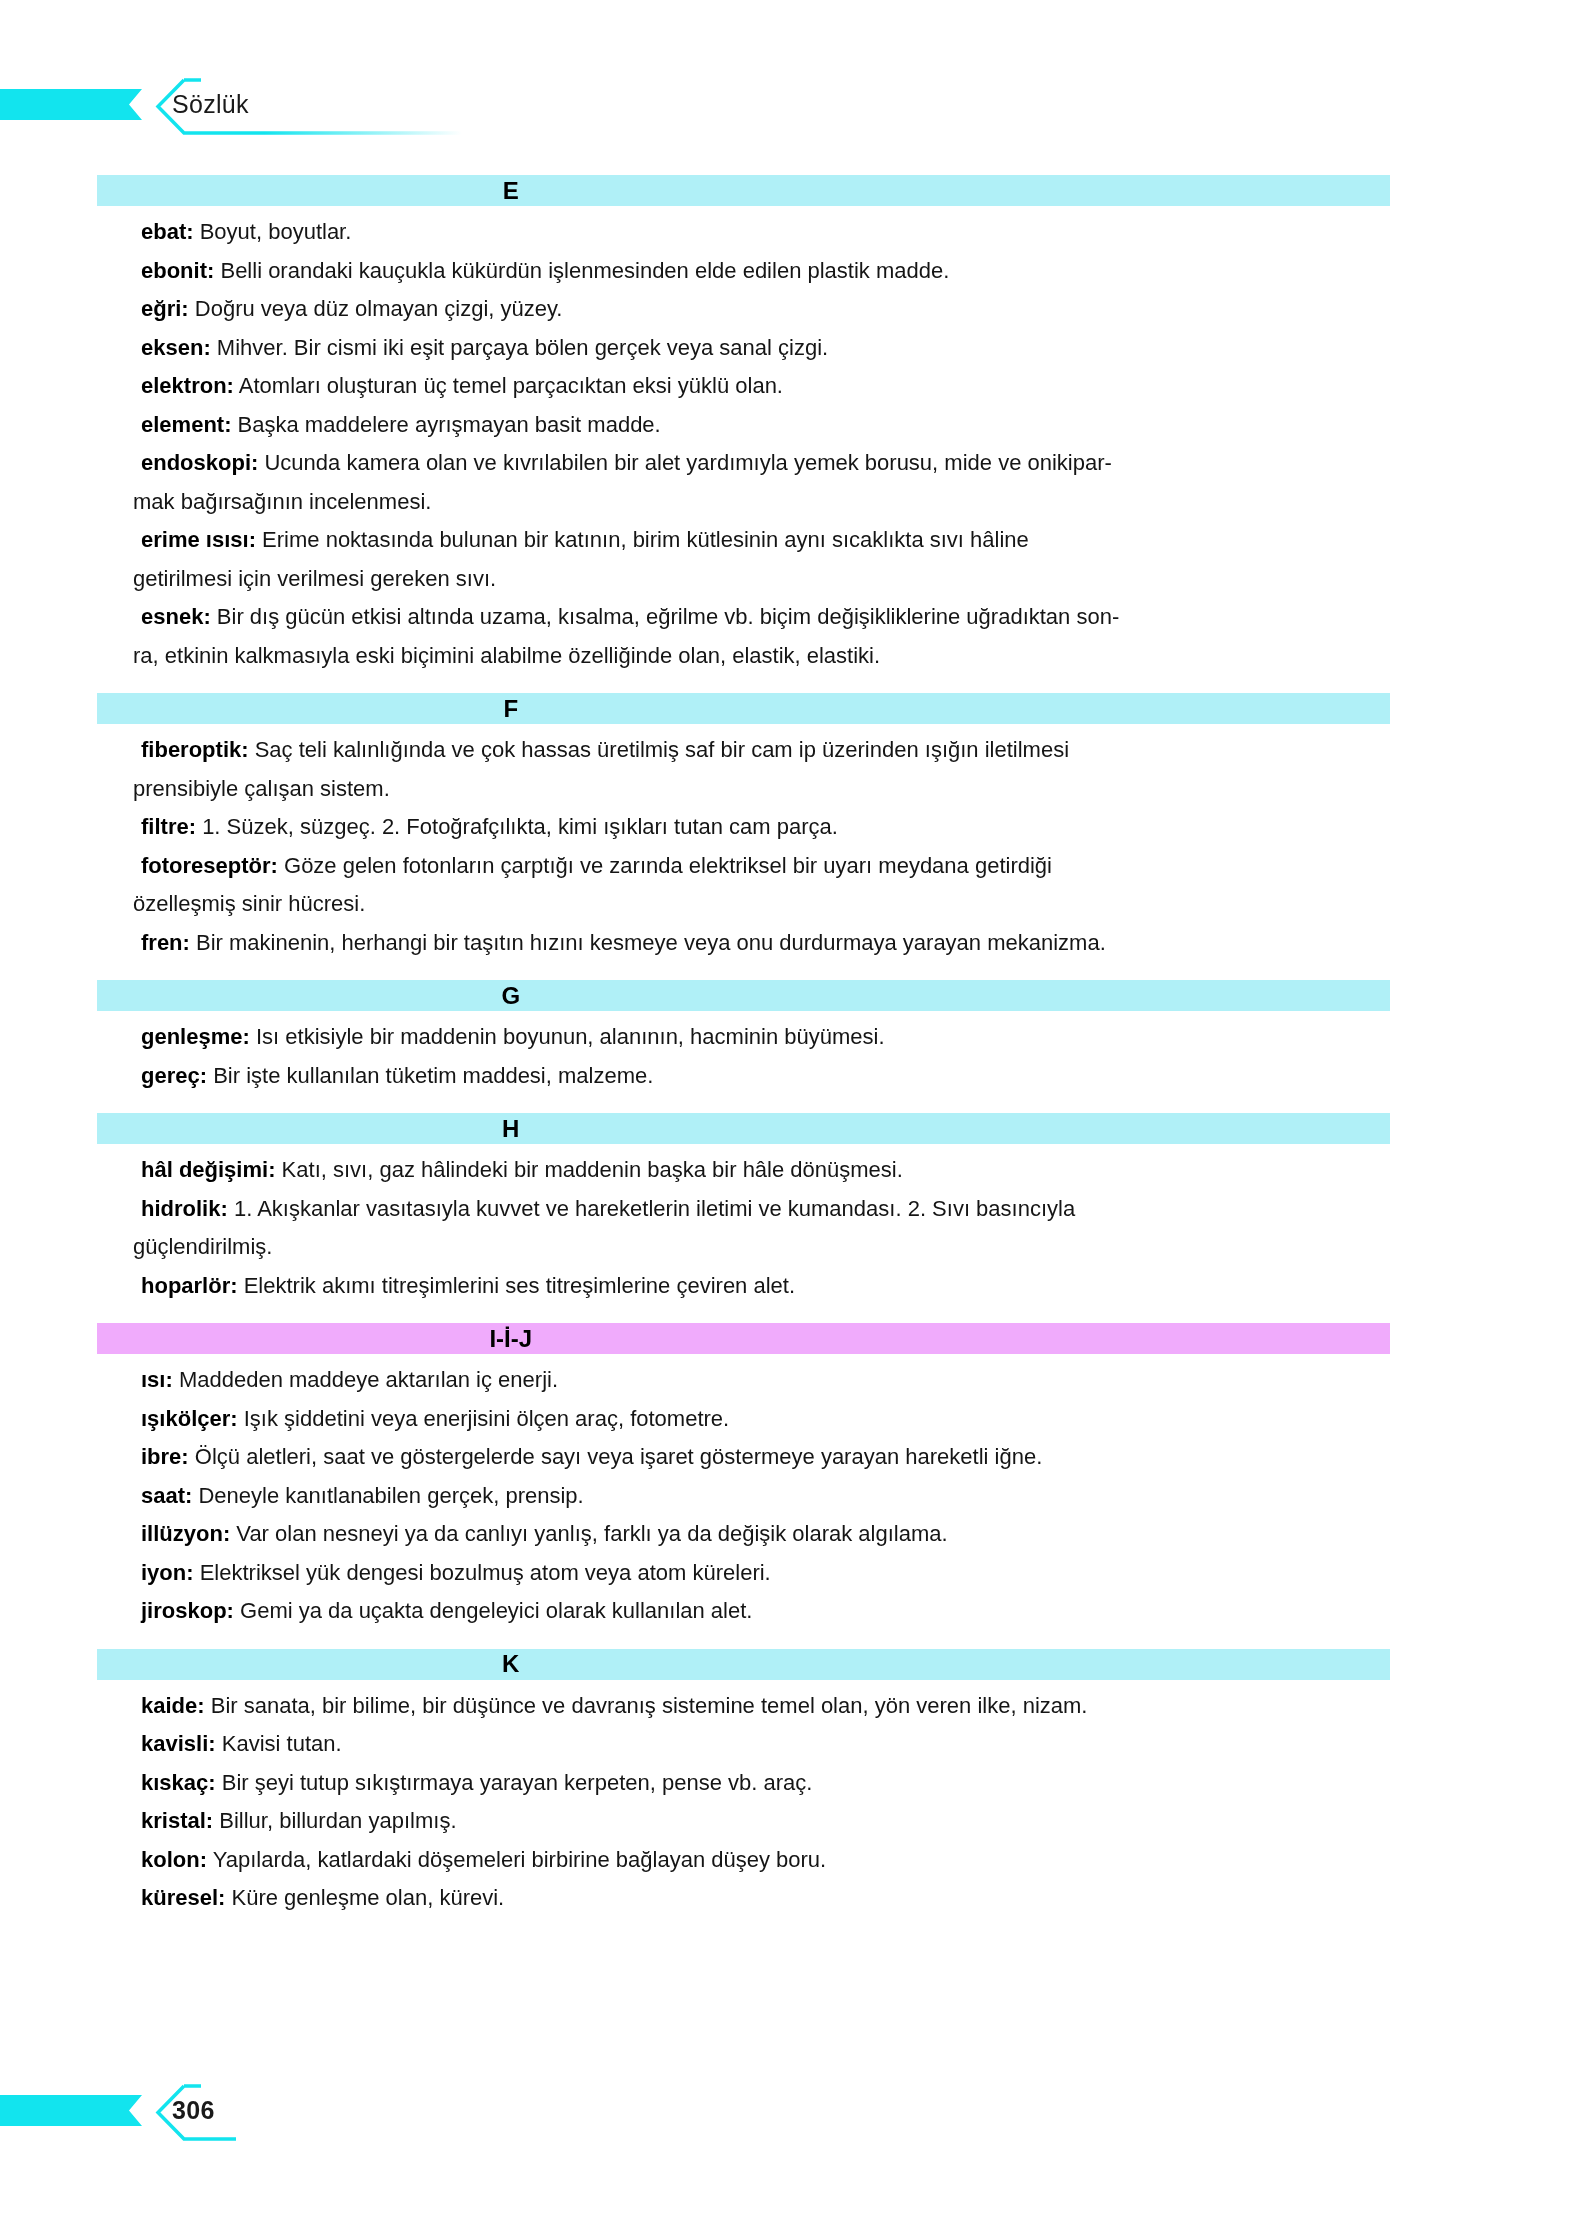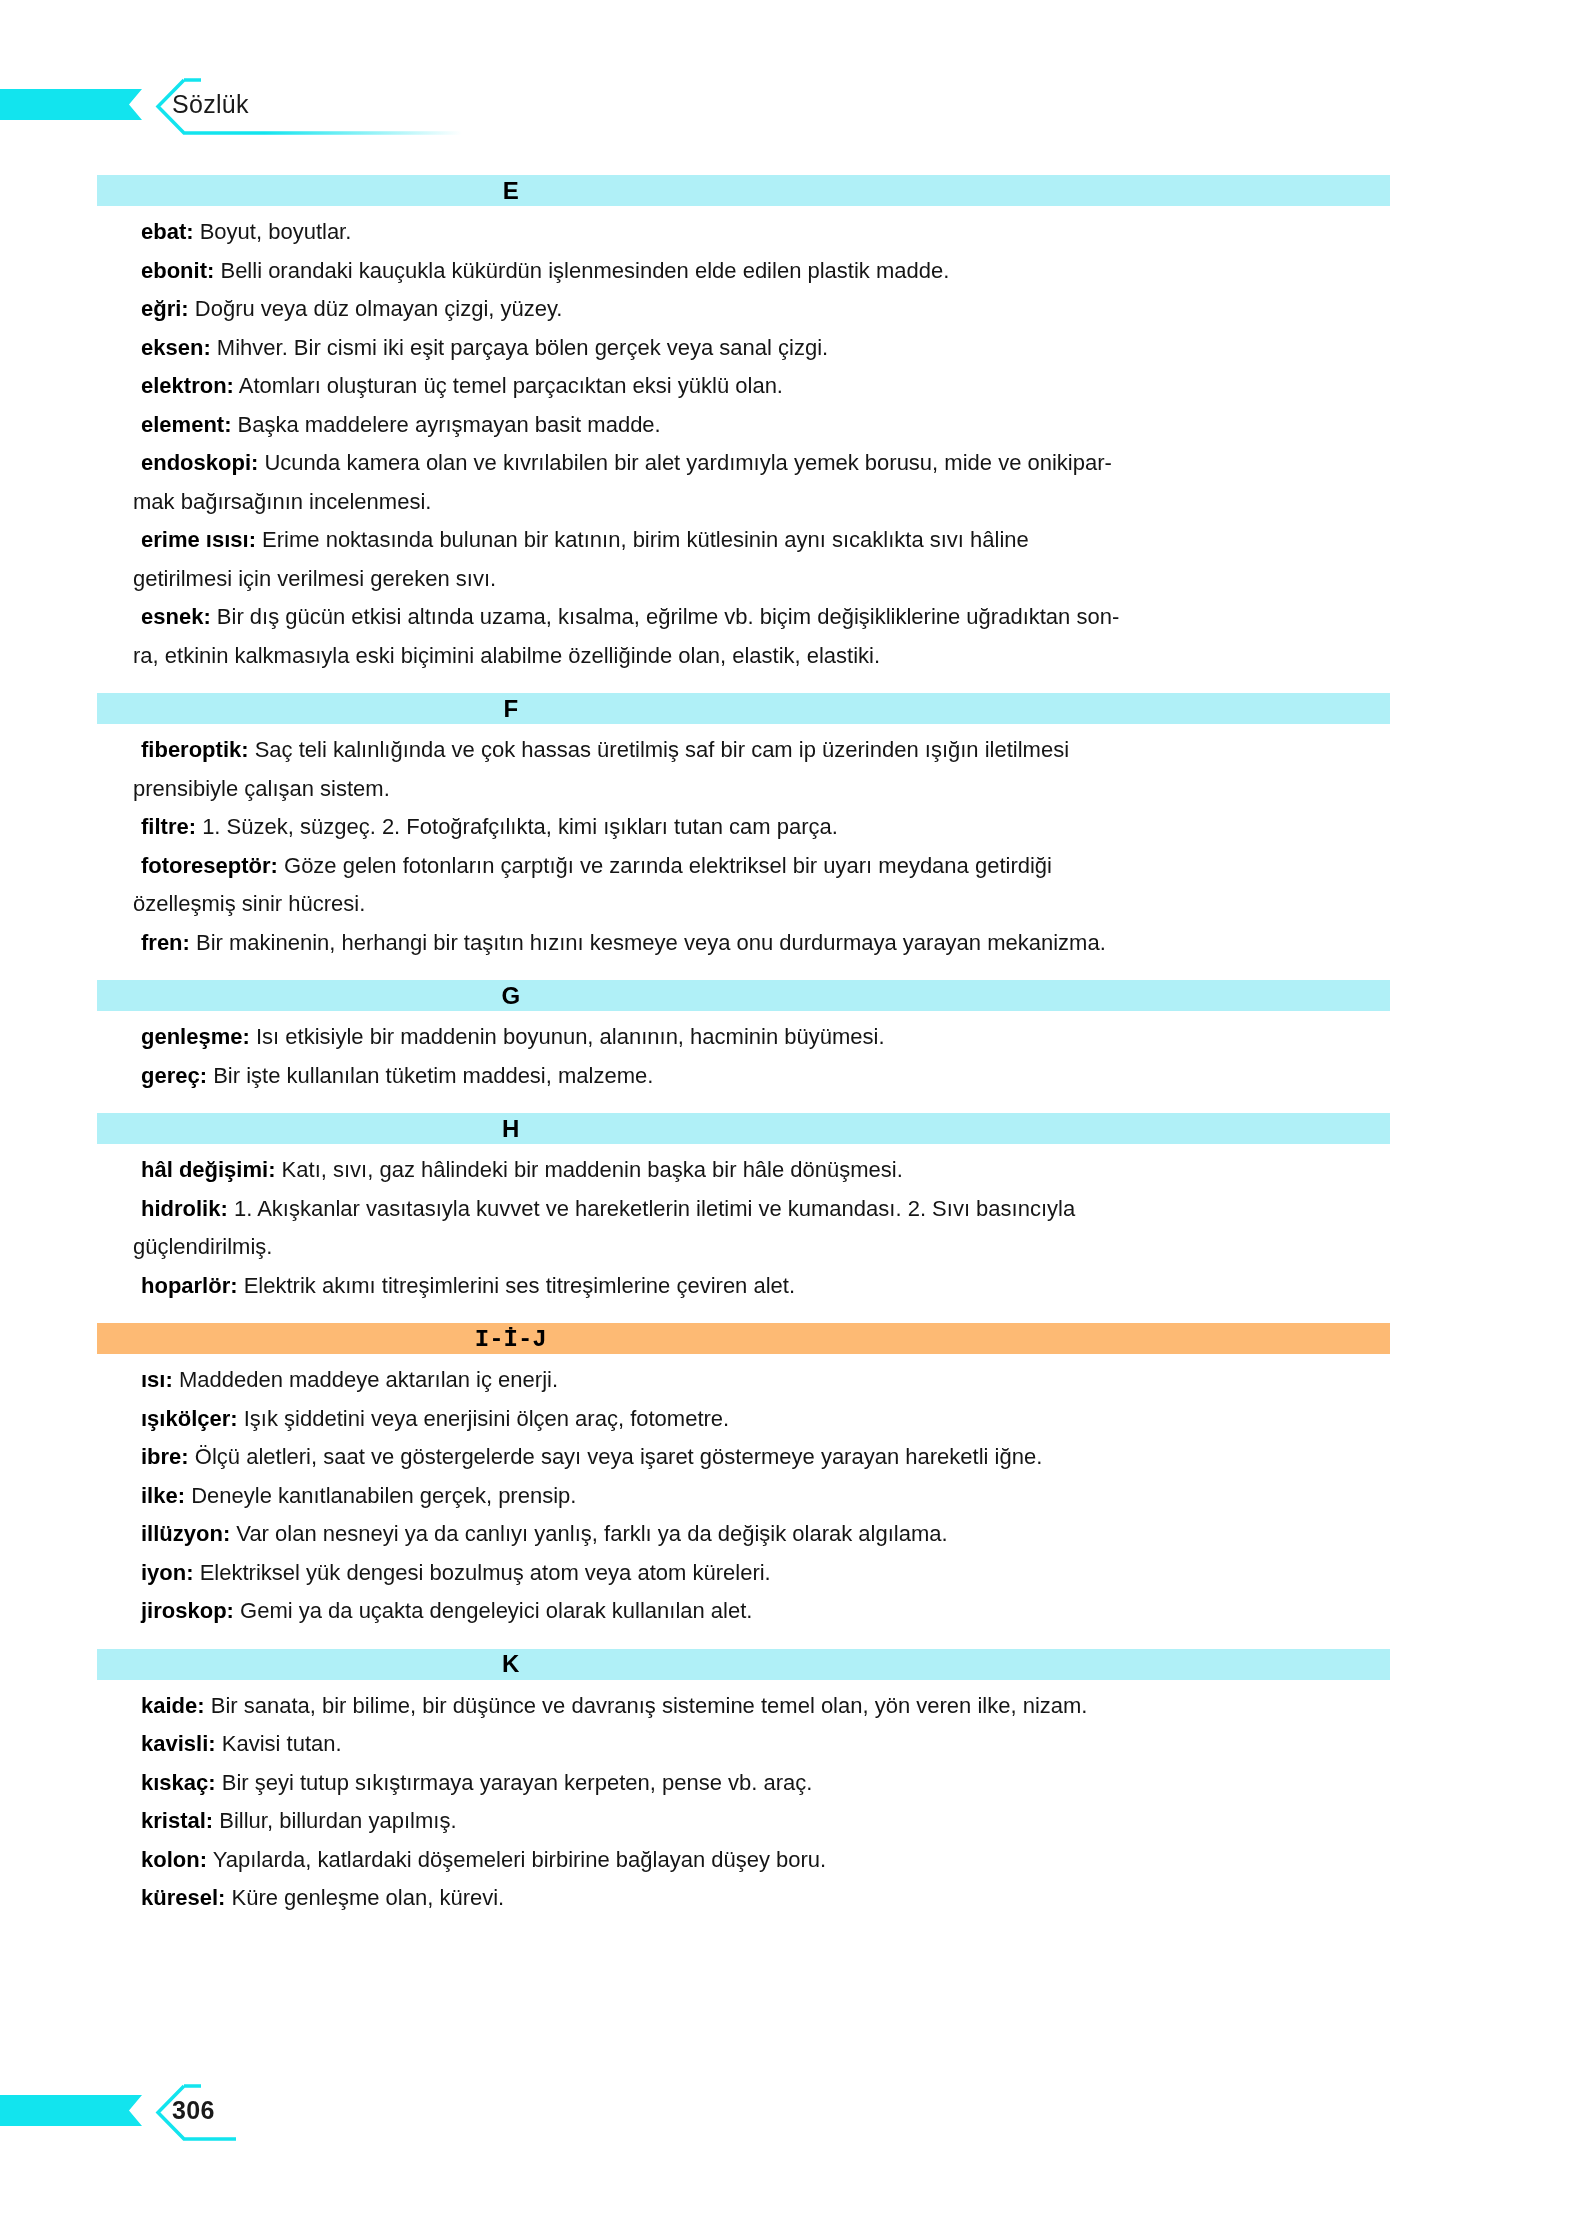--- a/index.html
+++ b/index.html
@@ -110,27 +110,27 @@
     <section>
       <div class="section-bar" style="background: rgb(176, 240, 247);">
         <span class="section-letter">H</span>
       </div>
       <p class="entry"><b class="term">hâl değişimi:</b> <span class="def">Katı, sıvı, gaz hâlindeki bir maddenin başka bir hâle dönüşmesi.</span></p>
       <p class="entry"><b class="term">hidrolik:</b> <span class="def">1. Akışkanlar vasıtasıyla kuvvet ve hareketlerin iletimi ve kumandası. 2. Sıvı basıncıyla
 güçlendirilmiş.</span></p>
       <p class="entry"><b class="term">hoparlör:</b> <span class="def">Elektrik akımı titreşimlerini ses titreşimlerine çeviren alet.</span></p>
     </section>
     <section>
-      <div class="section-bar" style="background: #fdba74; font-family: Liberation Mono, monospace;">
+      <div class="section-bar" style="background: #f0abfc;">
         <span class="section-letter">I-İ-J</span>
       </div>
       <p class="entry"><b class="term">ısı:</b> <span class="def">Maddeden maddeye aktarılan iç enerji.</span></p>
       <p class="entry"><b class="term">ışıkölçer:</b> <span class="def">Işık şiddetini veya enerjisini ölçen araç, fotometre.</span></p>
       <p class="entry"><b class="term">ibre:</b> <span class="def">Ölçü aletleri, saat ve göstergelerde sayı veya işaret göstermeye yarayan hareketli iğne.</span></p>
-      <p class="entry"><b class="term">ilke:</b> <span class="def">Deneyle kanıtlanabilen gerçek, prensip.</span></p>
+      <p class="entry"><b class="term">saat:</b> <span class="def">Deneyle kanıtlanabilen gerçek, prensip.</span></p>
       <p class="entry"><b class="term">illüzyon:</b> <span class="def">Var olan nesneyi ya da canlıyı yanlış, farklı ya da değişik olarak algılama.</span></p>
       <p class="entry"><b class="term">iyon:</b> <span class="def">Elektriksel yük dengesi bozulmuş atom veya atom küreleri.</span></p>
       <p class="entry"><b class="term">jiroskop:</b> <span class="def">Gemi ya da uçakta dengeleyici olarak kullanılan alet.</span></p>
     </section>
     <section>
       <div class="section-bar" style="background: rgb(176, 240, 247);">
         <span class="section-letter">K</span>
       </div>
       <p class="entry"><b class="term">kaide:</b> <span class="def">Bir sanata, bir bilime, bir düşünce ve davranış sistemine temel olan, yön veren ilke, nizam.</span></p>
       <p class="entry"><b class="term">kavisli:</b> <span class="def">Kavisi tutan.</span></p>

